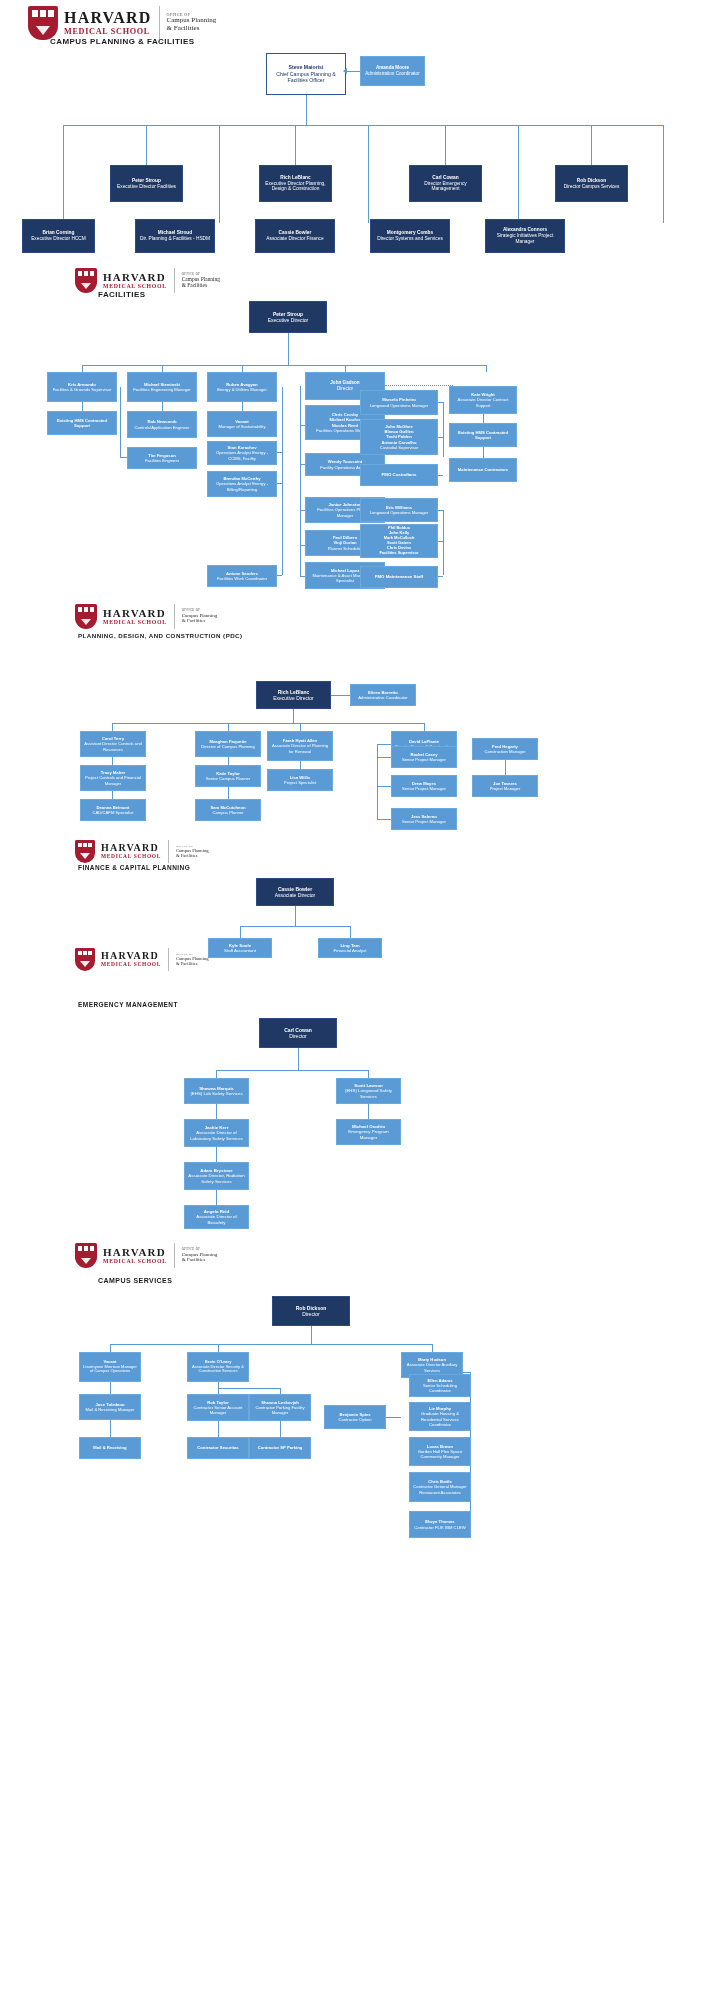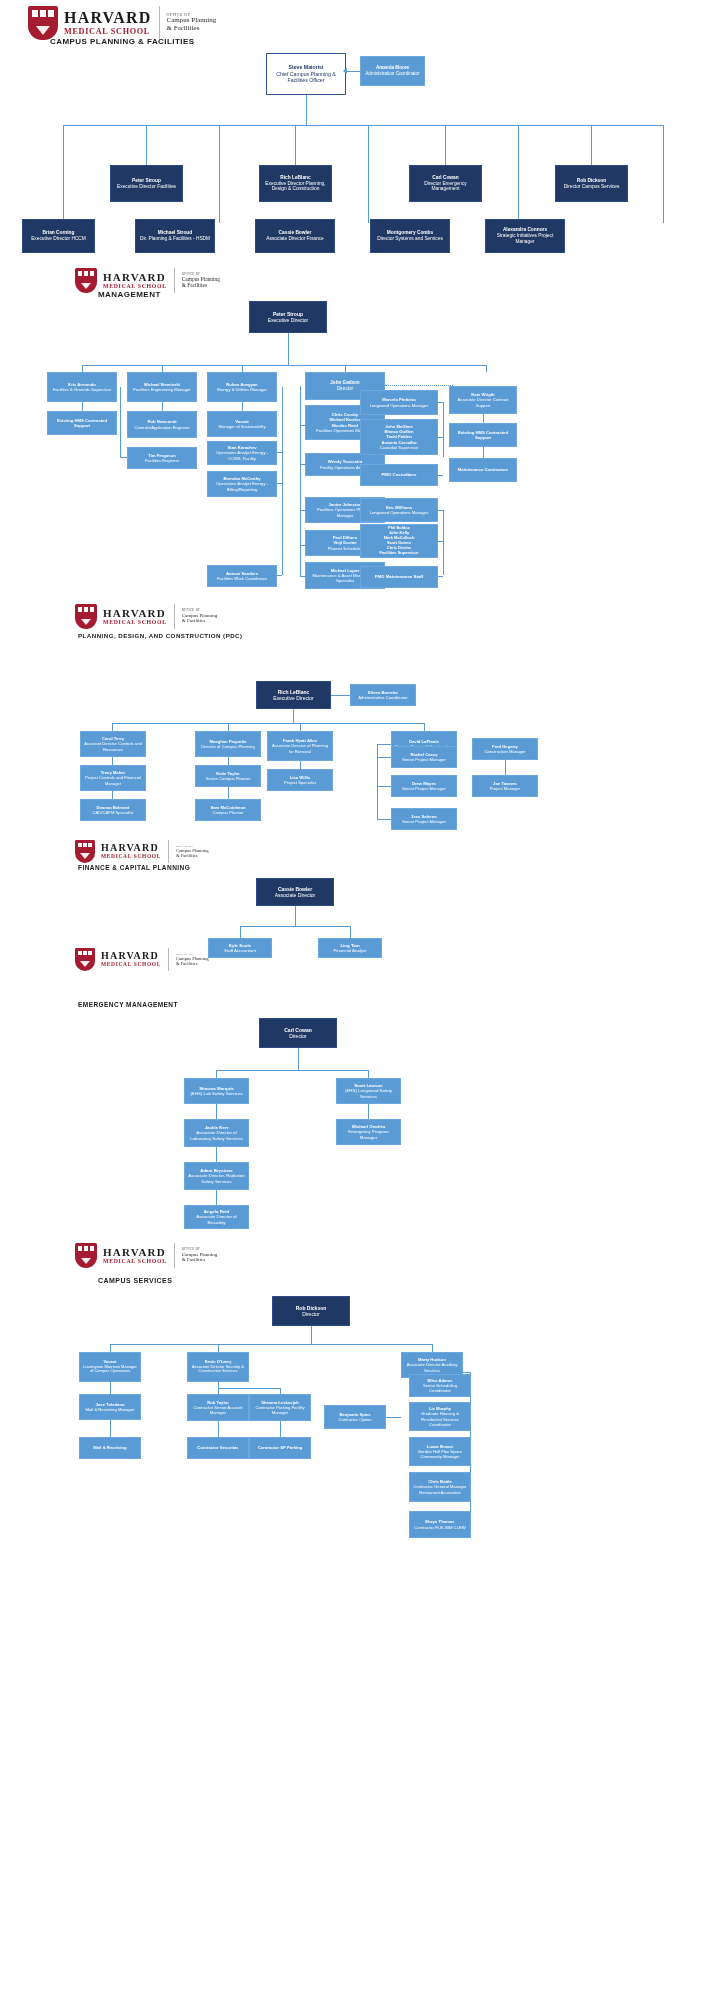--- a/index.html
+++ b/index.html
@@ -171,21 +171,21 @@
     <div class="w1" style="font-size:11px;">HARVARD</div>
     <div class="w2" style="font-size:5.8px;margin-top:1px;">MEDICAL SCHOOL</div>
   </div>
   <div class="bar"></div>
   <div class="office" style="font-size:5.4px;">
     <span class="tiny" style="font-size:3px;">OFFICE OF</span>
     <span>Campus Planning</span><br>
     <span>&amp; Facilities</span>
   </div>
 </div>
-<div class="sectitle" style="left:98px;top:290px;">MANAGEMENT</div>
+<div class="sectitle" style="left:98px;top:290px;">FACILITIES</div>
 
 <div class="node dark" style="left:249px;top:301px;width:78px;height:32px;font-size:5px;">
   <div class="nm">Peter Stroup</div>
   <div class="tt">Executive Director</div>
 </div>
 <div class="line vl" style="left:288px;top:333px;height:32px;"></div>
 <div class="line hl" style="left:82px;top:365px;width:404px;"></div>
 <div class="line vl" style="left:82px;top:365px;height:7px;"></div>
 <div class="line vl" style="left:162px;top:365px;height:7px;"></div>
 <div class="line vl" style="left:242px;top:365px;height:7px;"></div>

